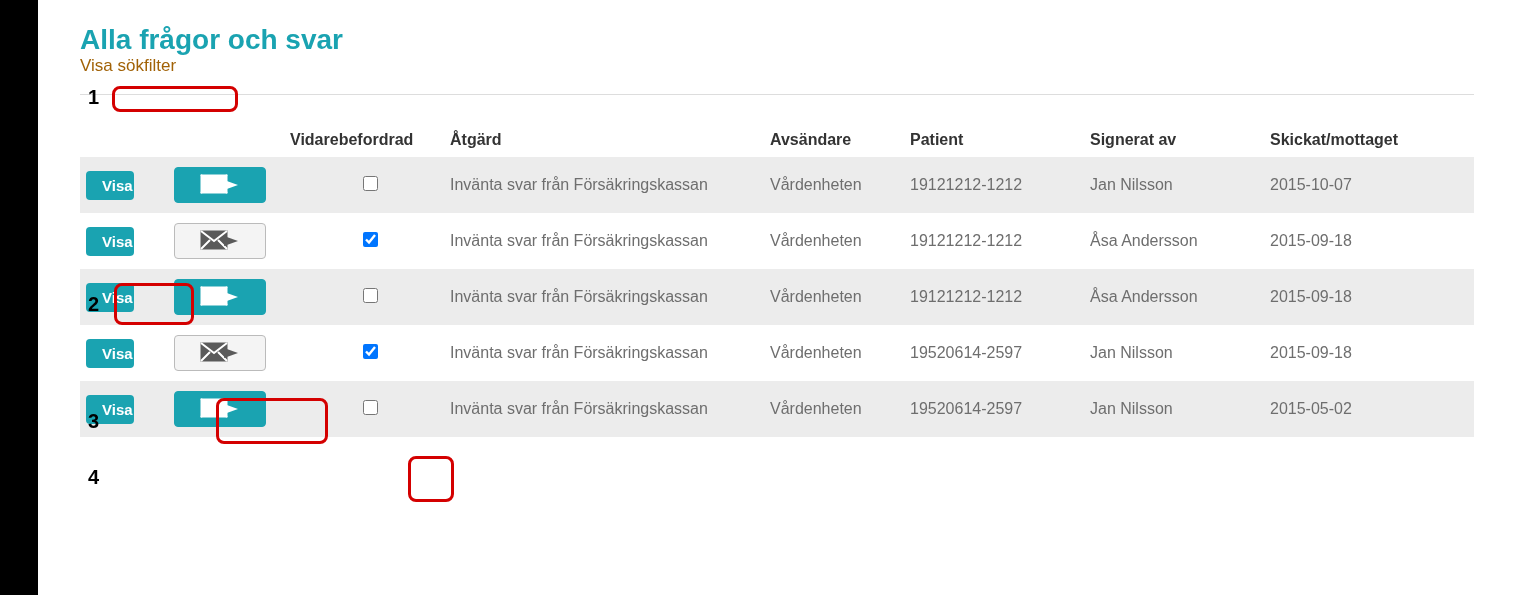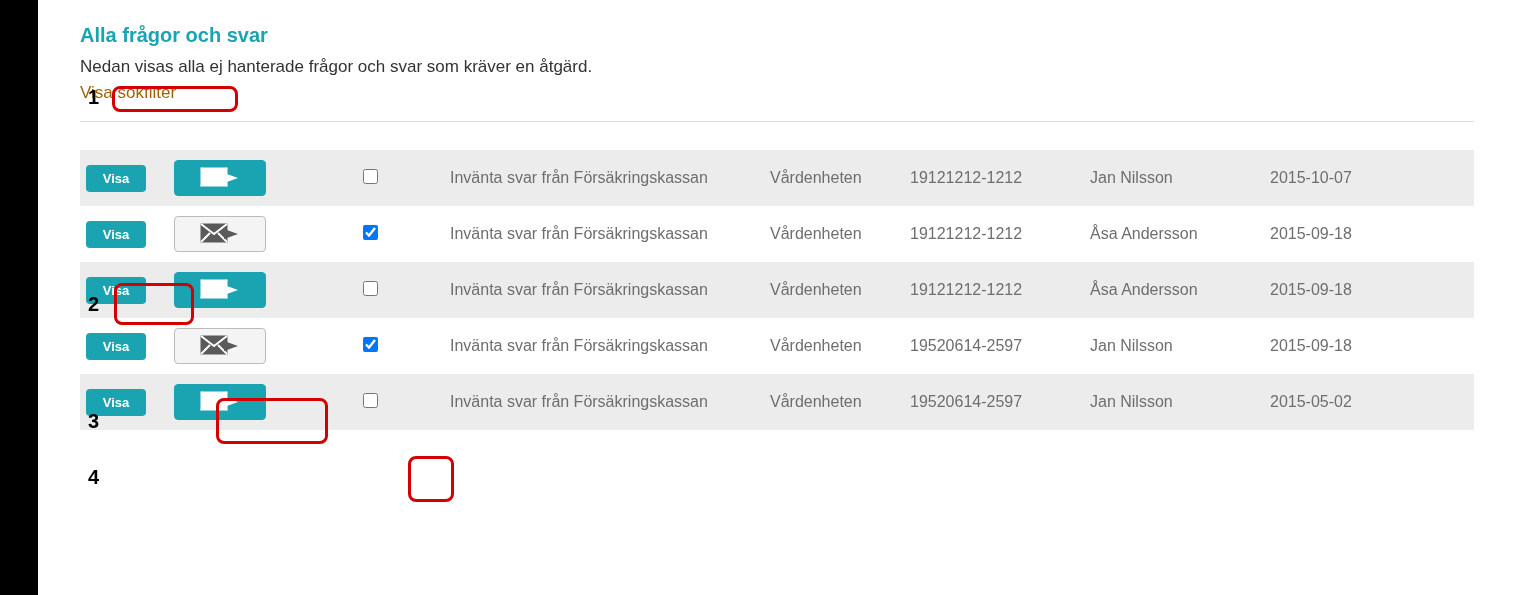--- a/index.html
+++ b/index.html
@@ -16,23 +16,22 @@
       min-height: 595px;
       flex-shrink: 0;
     }
     .content {
       flex: 1;
       padding: 24px 42px 24px 42px;
       position: relative;
     }
     h1 {
       color: #1aa3b1;
-      font-size: 20px;
-      font-weight: bold;
-      margin-bottom: 10px;
+      font-size: 28px;
+      font-weight: bold;
     }
     .subtitle {
       font-size: 17px;
       color: #333;
       margin-bottom: 6px;
     }
     .filter-link {
       color: #a16207;
       font-size: 17px;
       cursor: pointer;
@@ -70,25 +69,25 @@
     }
     .trow.odd {
       background: #ececec;
     }
     .btn-visa {
       background: #1aa3b1;
       color: #fff;
       border: none;
       border-radius: 4px;
       padding: 6px 16px;
-      font-size: 13px;
+      font-size: 15px;
       font-weight: bold;
       cursor: pointer;
       margin-left: 6px;
-      width: 60px;
+      width: 48px;
       text-align: center;
     }
     .btn-forward {
       border-radius: 4px;
       padding: 5px 20px;
       cursor: pointer;
       width: 92px;
       height: 36px;
       display: flex;
       align-items: center;
@@ -137,28 +136,37 @@
     .lbl4 { left: 50px; top: 466px; }
   </style>
 </head>
 <body>
 
 <div class="left-bar"></div>
 
 <div class="content">
 
   <h1>Alla frågor och svar</h1>
-  <p class="subtitle">Nedan visas alla ej hanterade frågor och svar som kräver en åtgärd.</p>
   <a class="filter-link">Visa sökfilter</a>
 
   <hr class="divider">
 
 
   <div class="table-area">
 
+    <div class="thead">
+      <div></div>
+      <div></div>
+      <div>Vidarebefordrad</div>
+      <div>Åtgärd</div>
+      <div>Avsändare</div>
+      <div>Patient</div>
+      <div>Signerat av</div>
+      <div>Skickat/mottaget</div>
+    </div>
 
     <div id="rows-container">
         <div class="trow odd">
           <div><button class="btn-visa">Visa</button></div>
           <div>
             <div class="btn-forward active">
               <svg width="40" height="22" viewBox="0 0 40 22">
     <rect x="1" y="1" width="26" height="18" fill="#ffffff" stroke="#ffffff"></rect>
     <path d="M1 1 L14 11 L27 1" fill="none" stroke="#fff" stroke-width="2"></path>
     <path d="M1 19 L10 10 M27 19 L18 10" fill="none" stroke="#fff" stroke-width="2"></path>

